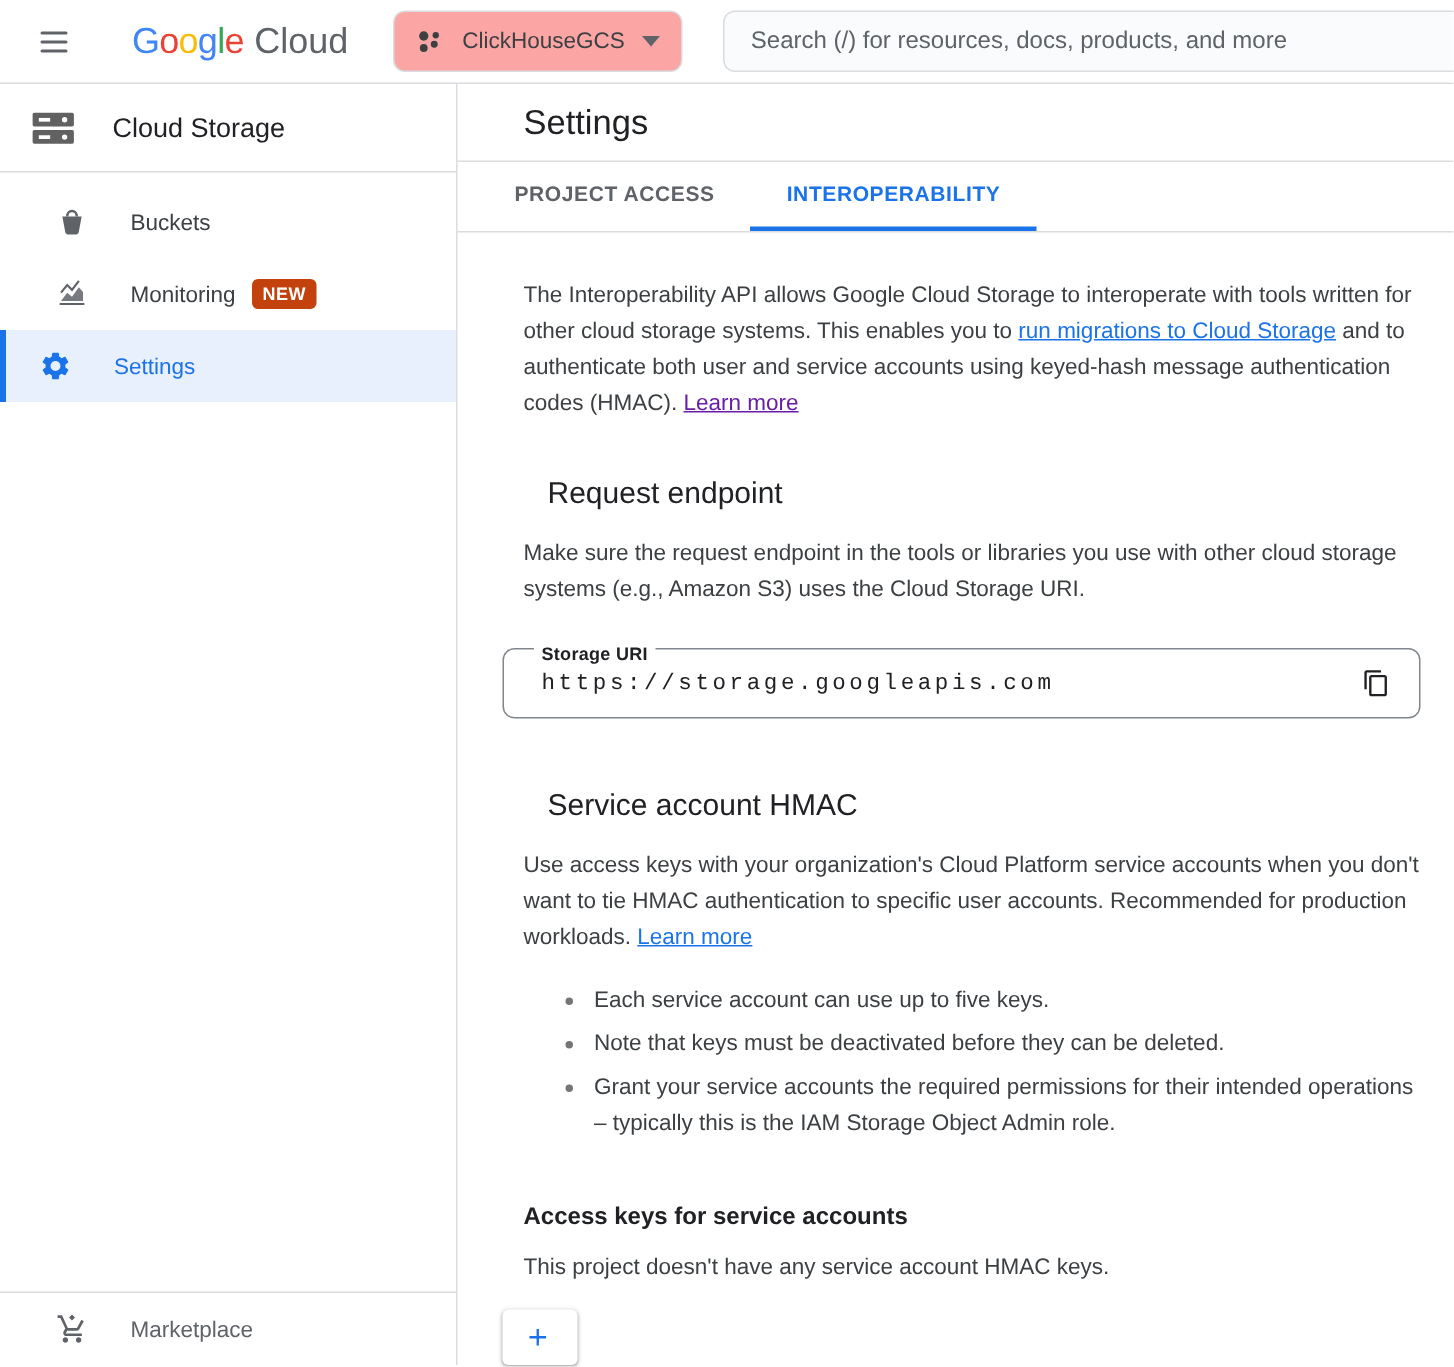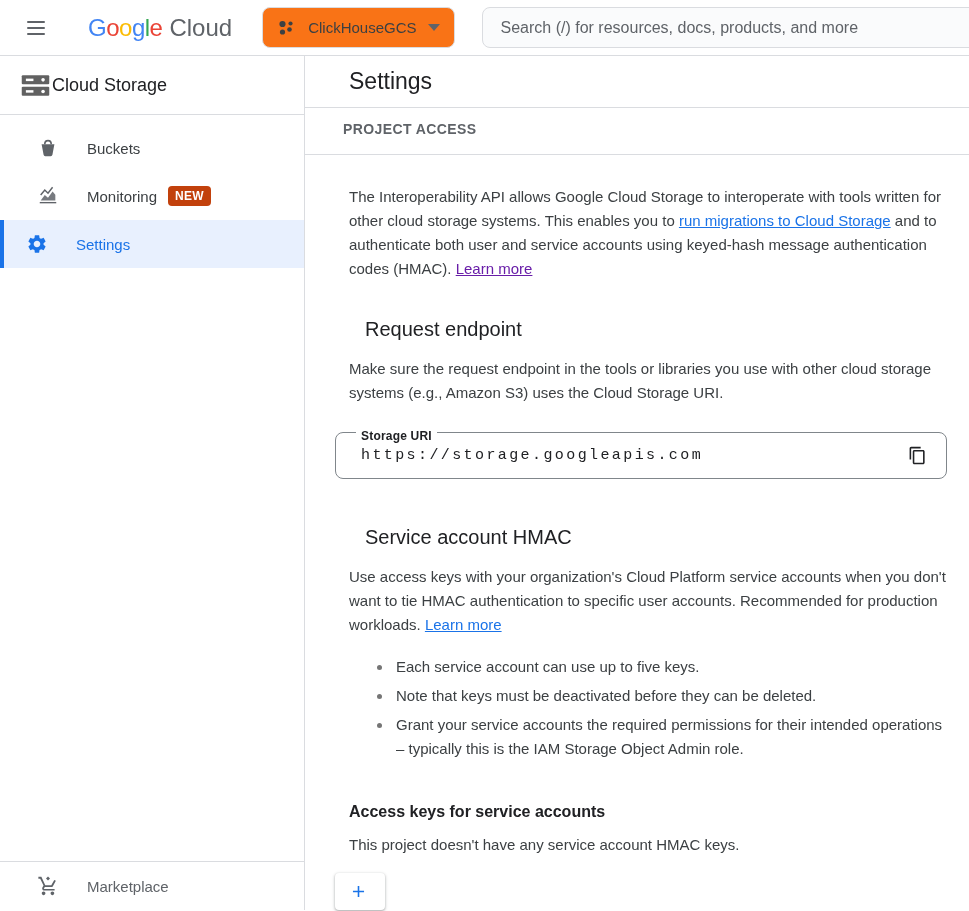--- a/index.html
+++ b/index.html
@@ -14,40 +14,40 @@
     border-bottom:1px solid #dadce0; padding-left:12px; background:#fff;
   }
   .menu-btn { width:48px; height:48px; display:flex; align-items:center; justify-content:center; cursor:pointer; border:none; background:none; }
   .menu-bars { width:18px; }
   .menu-bars div { height:2px; background:#5f6368; margin:4px 0; border-radius:1px; }
   .logo { display:flex; align-items:baseline; margin-left:28px; font-size:24px; letter-spacing:-0.5px; white-space:nowrap; }
   .logo .l-blue{color:#4285F4;} .logo .l-red{color:#EA4335;} .logo .l-yellow{color:#FBBC04;} .logo .l-green{color:#34A853;}
   .logo .cloud { color:#5f6368; margin-left:7px; letter-spacing:0; }
   .project-btn {
     margin-left:30px; height:41px; display:flex; align-items:center; gap:11px;
-    border:1px solid #dadce0; border-radius:8px; background:#f97316; padding:0 14px;
+    border:1px solid #dadce0; border-radius:8px; background:#fca5a5; padding:0 14px;
     font-size:15px; color:#3c4043; cursor:pointer; font-family:inherit;
   }
   .chevron-down { width:0; height:0; border-left:6px solid transparent; border-right:6px solid transparent; border-top:7px solid #5f6368; }
   .search-box {
     flex:1; margin-left:27px; margin-right:-8px; height:41px;
     background:#fafbfc; border:1px solid #dadce0; border-radius:8px;
     display:flex; align-items:center; padding:0 16px;
   }
   .search-box input {
     width:100%; border:none; outline:none; background:transparent;
     font-size:16px; color:#5f6368; font-family:inherit;
   }
   .search-box input::placeholder { color:#5f6368; opacity:1; }
   
   .app-body { display:flex; height:854px; }
   .sidebar { width:305px; border-right:1px solid #dadce0; display:flex; flex-direction:column; background:#fff; }
   .sidebar-header { height:59px; display:flex; align-items:center; padding-left:19px; border-bottom:1px solid #dadce0; }
   .sidebar-header .prod-icon { width:33px; height:33px; }
-  .sidebar-title { font-size:18px; color:#202124; }
+  .sidebar-title { margin-left:23px; font-size:18px; color:#202124; }
   .nav { padding-top:9px; }
   .nav-item { height:48px; display:flex; align-items:center; padding-left:36px; cursor:pointer; color:#3c4043; font-size:15px; }
   .nav-item .nav-icon { width:24px; height:24px; flex:none; display:flex; align-items:center; justify-content:center; }
   .nav-item .nav-label { margin-left:27px; }
   .nav-item.selected { background:#e8f0fe; border-left:4px solid #1a73e8; padding-left:21px; color:#1a73e8; }
   .badge-new { background:#c2410c; color:#fff; font-size:12px; font-weight:700; letter-spacing:.3px; padding:3px 7px; border-radius:4px; margin-left:11px; }
   .sidebar-footer { margin-top:auto; border-top:1px solid #dadce0; }
   .sidebar-footer .nav-item { color:#5f6368; }
   
   .main { flex:1; display:flex; flex-direction:column; min-width:0; }
@@ -178,20 +178,21 @@
       </div>
     </div>
   </div>
 
   <div class="main">
     <div class="title-row">
       <h1 class="page-title">Settings</h1>
     </div>
     <div class="tabs">
       <div class="tab">PROJECT ACCESS</div>
+      <div class="tab selected">INTEROPERABILITY</div>
     </div>
 
     <div class="content">
       <p><span>The Interoperability API allows Google Cloud Storage to interoperate with tools written for other cloud storage systems. This enables you to </span><a class="link-blue">run migrations to Cloud Storage</a><span> and to authenticate both user and service accounts using keyed-hash message authentication codes (HMAC). </span><a class="link-purple">Learn more</a></p>
 
       <h2 class="section-h">Request endpoint</h2>
       <p>Make sure the request endpoint in the tools or libraries you use with other cloud storage systems (e.g., Amazon S3) uses the Cloud Storage URI.</p>
 
       <div class="uri-field">
         <span class="uri-label">Storage URI</span>

